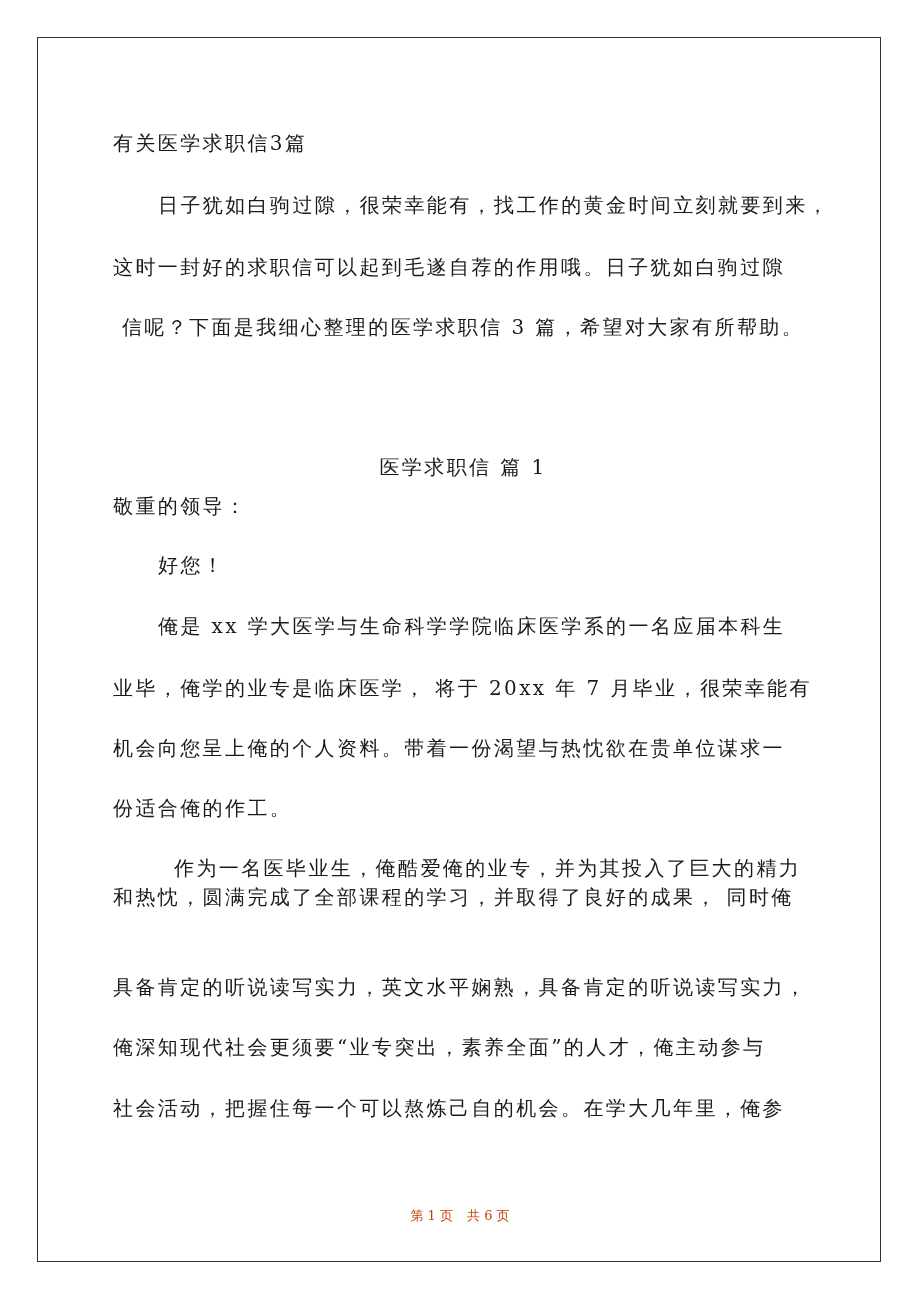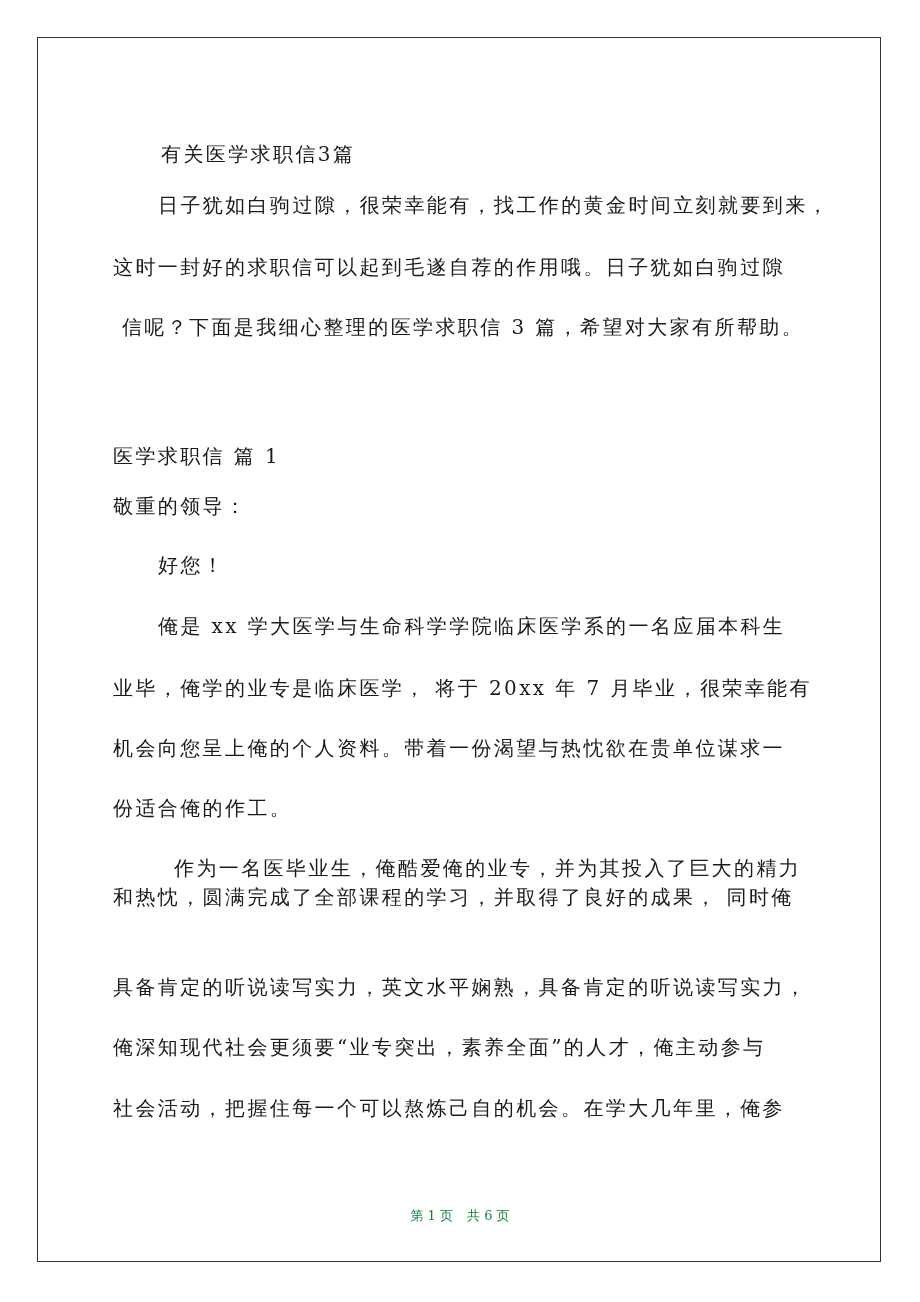--- a/index.html
+++ b/index.html
@@ -4,36 +4,36 @@
 <style>
   html, body { margin: 0; padding: 0; background: #ffffff; }
   body { width: 920px; height: 1302px; position: relative; overflow: hidden;
          font-family: "DejaVu Serif", "Liberation Serif", serif; color: #1a1a1a; }
   .page-frame { position: absolute; left: 37px; top: 37px; width: 844px; height: 1225px;
                 border: 1.5px solid #333333; box-sizing: border-box; }
   .line { position: absolute; left: 113px; width: 700px; font-size: 20px; line-height: 24px;
           white-space: nowrap; letter-spacing: 2.4px; }
   .indent { left: 158px; }
   .footer { position: absolute; top: 1207px; left: 0; width: 920px; text-align: center;
-            font-size: 13px; line-height: 18px; color: #15803d; }
+            font-size: 13px; line-height: 18px; color: #c2410c; }
   .footer span { display: inline-block; }
   .footer .gap { width: 14px; }
 </style>
 </head>
 <body>
 
 <div class="page-frame"></div>
 
-<div class="line" style="top:142px;margin-left:48px;">有关医学求职信3篇</div>
+<div class="line" style="top:131px;">有关医学求职信3篇</div>
 
 <div class="line indent" style="top:193px;">日子犹如白驹过隙，很荣幸能有，找工作的黄金时间立刻就要到来，</div>
 <div class="line" style="top:255px;">这时一封好的求职信可以起到毛遂自荐的作用哦。日子犹如白驹过隙</div>
 <div class="line" style="top:315px;text-align:center;">信呢？下面是我细心整理的医学求职信 3 篇，希望对大家有所帮助。</div>
 
-<div class="line" style="top:444px;">医学求职信  篇 1</div>
+<div class="line" style="top:455px;text-align:center;">医学求职信  篇 1</div>
 <div class="line" style="top:494px;">敬重的领导：</div>
 <div class="line indent" style="top:553px;">好您！</div>
 
 <div class="line indent" style="top:614px;">俺是 xx 学大医学与生命科学学院临床医学系的一名应届本科生</div>
 <div class="line" style="top:676px;">业毕，俺学的业专是临床医学，  将于 20xx 年 7 月毕业，很荣幸能有</div>
 <div class="line" style="top:736px;">机会向您呈上俺的个人资料。带着一份渴望与热忱欲在贵单位谋求一</div>
 <div class="line" style="top:796px;">份适合俺的作工。</div>
 
 <div class="line indent" style="top:856px;margin-left:16px;">作为一名医毕业生，俺酷爱俺的业专，并为其投入了巨大的精力</div>
 <div class="line" style="top:871px;margin-top:14px;">和热忱，圆满完成了全部课程的学习，并取得了良好的成果，  同时俺</div>

